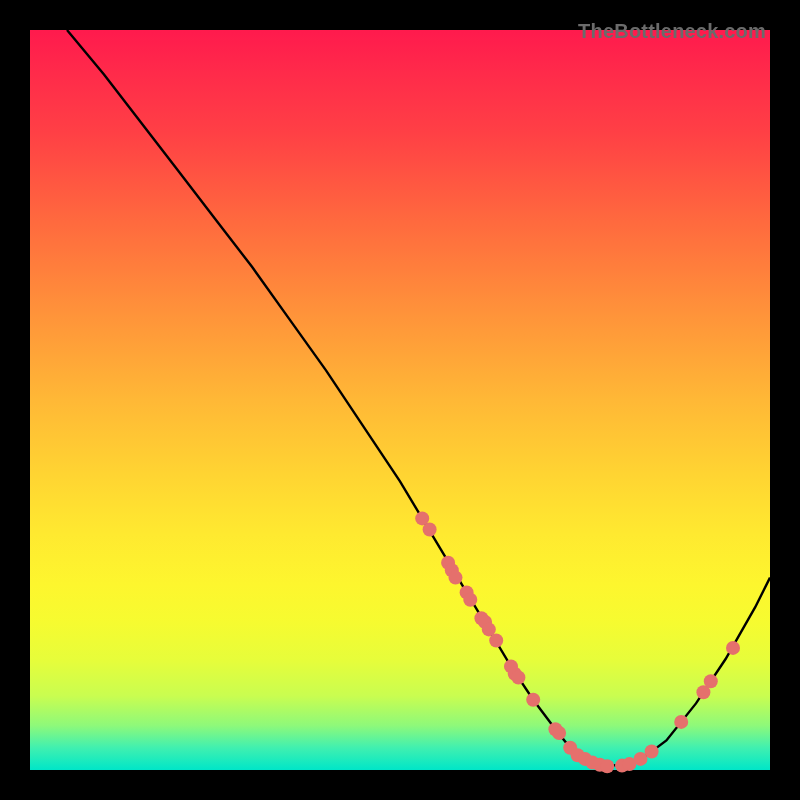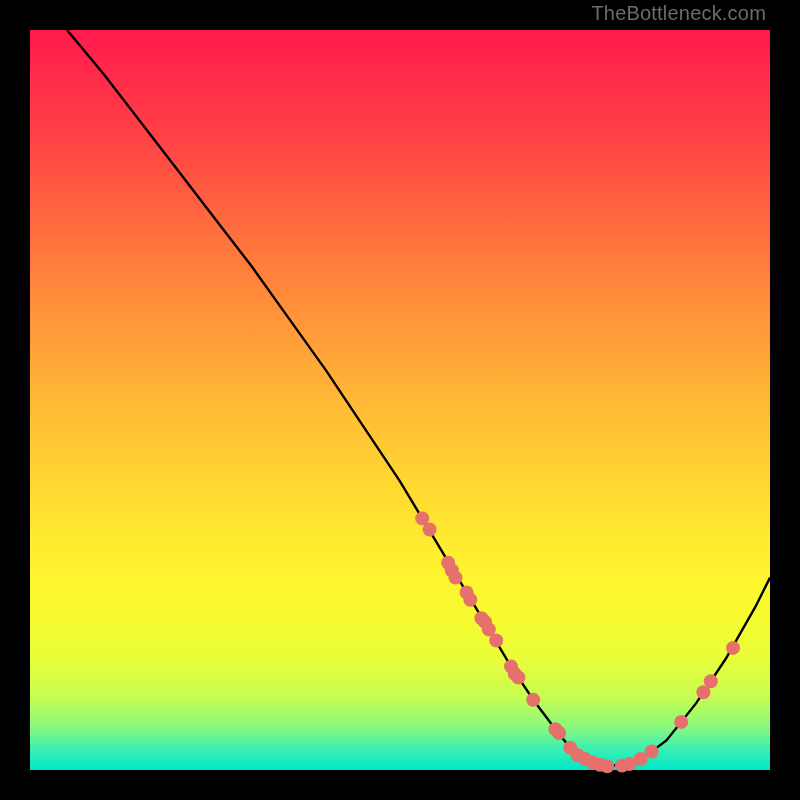--- a/index.html
+++ b/index.html
@@ -29,25 +29,25 @@
       #fdf62e 75%,
       #f6fb30 80%,
       #e7fd3a 85%,
       #c9fd50 90%,
       #8ef97a 94%,
       #40f0b0 97%,
       #00e6c8 100%);
   }
   .watermark {
     position: absolute;
-    top: 2px;
+    top: 20px;
     right: 34px;
     color: #6b6b6b;
     font-size: 20px;
-    font-weight: 400;
+    font-weight: 700;
     letter-spacing: 0.2px;
     user-select: none;
   }
   svg.curve {
     position: absolute;
     left: 0;
     top: 0;
     width: 740px;
     height: 740px;
     overflow: visible;

